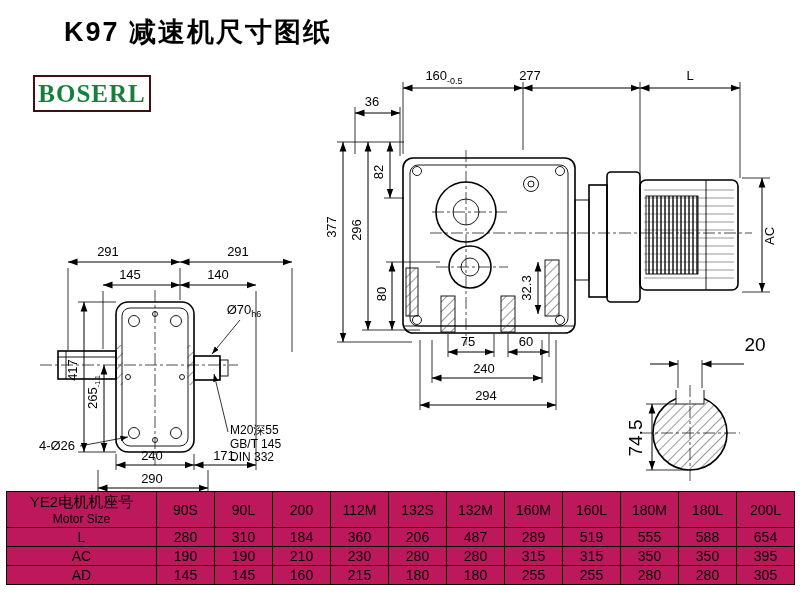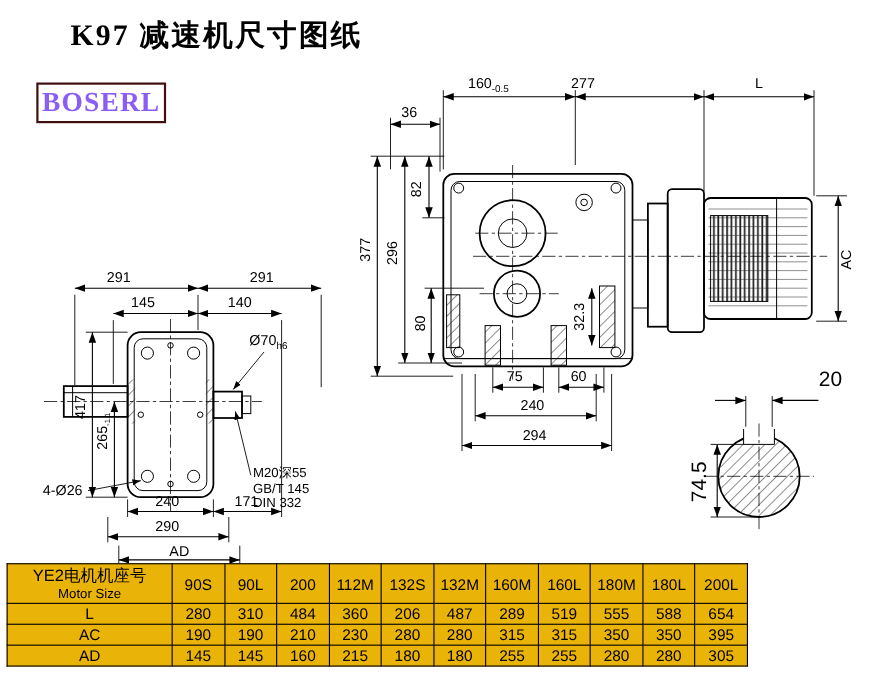--- a/index.html
+++ b/index.html
@@ -1,34 +1,34 @@
 <!DOCTYPE html>
 <html><head>
 <meta charset="utf-8">
 <style>
   * { margin:0; padding:0; box-sizing:border-box; }
   html,body { width:800px; height:613px; }
   body { background:#fff; font-family:"Liberation Sans", sans-serif; position:relative; overflow:hidden; color:#000; }
-  .title { position:absolute; left:64px; top:14px; font-size:27px; font-weight:bold; letter-spacing:2px;font-family:Liberation Serif, serif; }
+  .title { position:absolute; left:64px; top:14px; font-size:27px; font-weight:bold; letter-spacing:2px; }
   .logo { position:absolute; left:33px; top:75px; width:118px; height:37px; border:2px solid #401010;
-          color:#8b5cf6; font-family:"Liberation Serif", serif; font-weight:bold; font-size:25px;
+          color:#15803d; font-family:"Liberation Serif", serif; font-weight:bold; font-size:25px;
           display:flex; align-items:center; justify-content:center; letter-spacing:1px; background:#fff; }
   svg.drawing { position:absolute; left:0; top:0; }
   svg text { font-family:"Liberation Sans", sans-serif; font-size:13px; fill:#000; text-anchor:middle; }
   svg text.note { font-size:12px; text-anchor:start; }
   svg text.big { font-size:19px; }
   tspan.sub { font-size:9px; }
   tspan.tiny { font-size:7px; }
   .dim { stroke:#000; stroke-width:1; }
   .ext { stroke:#000; stroke-width:0.8; }
   .outline { fill:none; stroke:#000; stroke-width:1.6; }
   .thin { fill:none; stroke:#000; stroke-width:0.9; }
   .fin { stroke:#555; stroke-width:0.6; }
   .cl { fill:none; stroke:#000; stroke-width:0.7; stroke-dasharray:12 3 3 3; }
-  table.motor { position:absolute; left:6px; top:512px; width:674px; border-collapse:collapse; table-layout:fixed; background:#eab308; }
+  table.motor { position:absolute; left:6px; top:491px; width:789px; border-collapse:collapse; table-layout:fixed; background:#be185d; }
   .motor th, .motor td { border:1px solid #000; text-align:center; font-size:14px; font-weight:normal; padding:0; height:19px; }
   .motor .first { width:150px; }
   .motor tr.head th { height:36px; }
   .motor .hcn { font-size:15px; }
   .motor .hen { font-size:12px; }
 </style>
 </head>
 <body>
 
 <div class="title">K97 减速机尺寸图纸</div>
@@ -257,21 +257,21 @@
     <th>160M</th>
     <th>160L</th>
     <th>180M</th>
     <th>180L</th>
     <th>200L</th>
   </tr>
   <tr>
     <td class="first">L</td>
     <td>280</td>
     <td>310</td>
-    <td>484</td>
+    <td>184</td>
     <td>360</td>
     <td>206</td>
     <td>487</td>
     <td>289</td>
     <td>519</td>
     <td>555</td>
     <td>588</td>
     <td>654</td>
   </tr>
   <tr>

